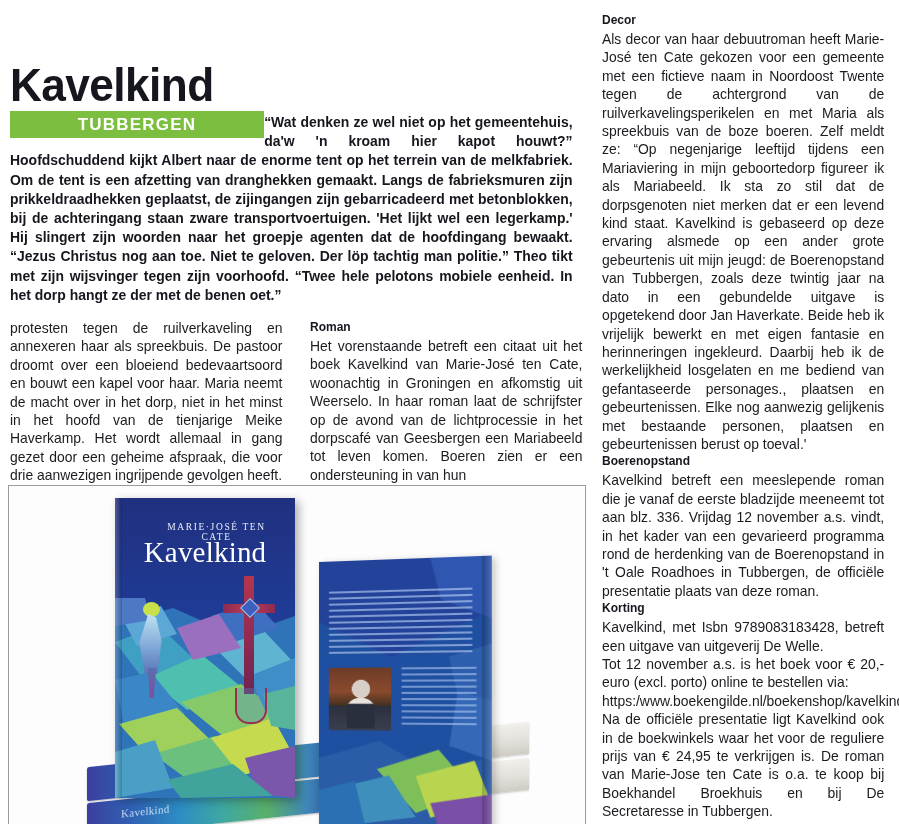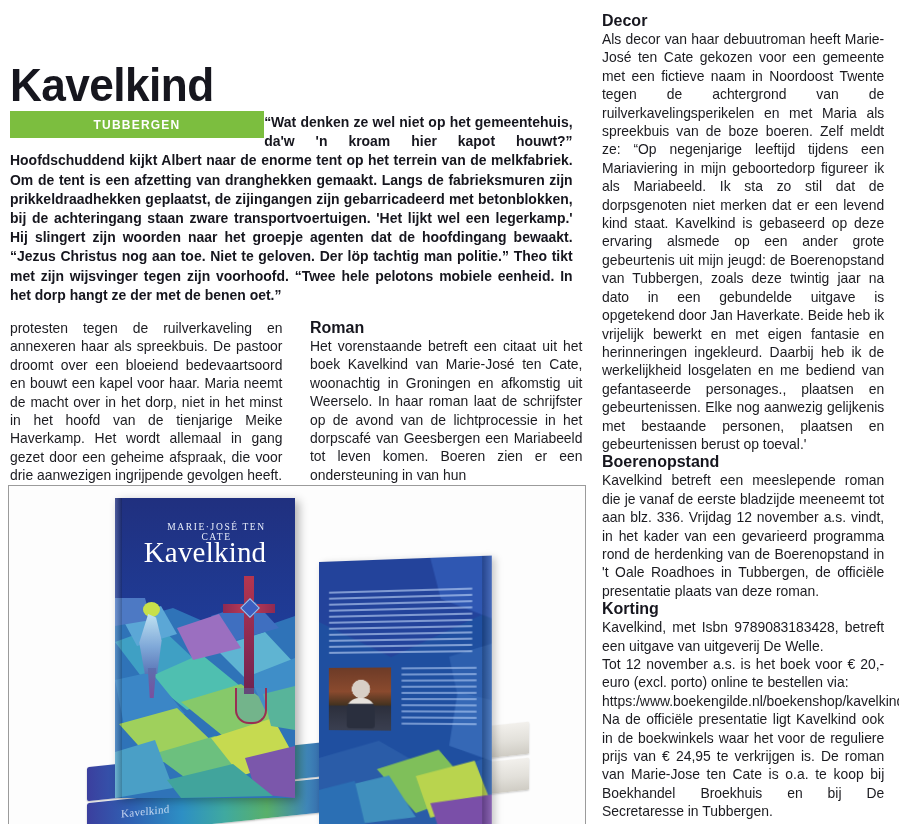--- a/index.html
+++ b/index.html
@@ -51,21 +51,21 @@
   }
   .tubbergen-badge {
     position: absolute;
     left: 2px;
     top: 0;
     width: 254px;
     height: 27px;
     background: #7cbe3f;
     color: #ffffff;
     font-weight: bold;
-    font-size: 12px;
+    font-size: 17px;
     letter-spacing: 1.2px;
     display: flex;
     align-items: center;
     justify-content: center;
     font-family: "Liberation Sans Narrow", "Liberation Sans", sans-serif;
   }
 
   .lead {
     font-family: "Liberation Sans Narrow", "Liberation Sans", sans-serif;
     font-weight: bold;
@@ -88,21 +88,21 @@
     margin: 14px 0 0 2px;
     display: flex;
     gap: 22px;
   }
   .col {
     width: 278px;
   }
   .sub-head {
     font-family: "Liberation Sans Narrow", "Liberation Sans", sans-serif;
     font-weight: bold;
-    font-size: 16px;
+    font-size: 12px;
     line-height: 17px;
     color: #16161e;
     margin: 0 0 1px 0;
   }
   .body-text {
     font-family: "Liberation Sans Narrow", "Liberation Sans", sans-serif;
     font-size: 14.2px;
     line-height: 18.4px;
     color: #1b1b20;
     text-align: justify;

